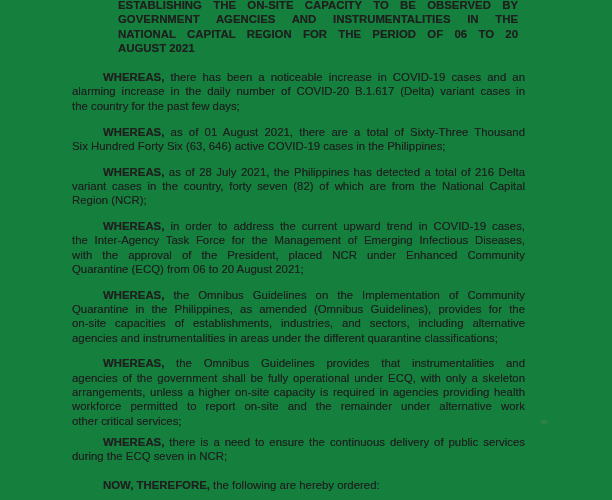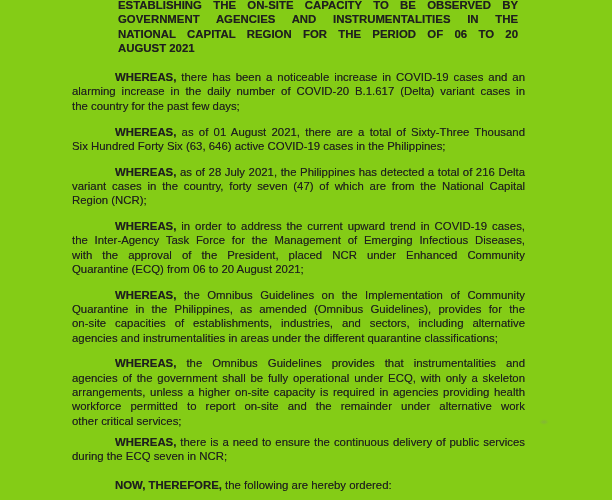--- a/index.html
+++ b/index.html
@@ -4,21 +4,21 @@
 <style>
   html, body {
     margin: 0;
     padding: 0;
     background: #ffffff;
   }
   .page {
     position: relative;
     width: 612px;
     height: 500px;
-    background: #84cc16;
+    background: #15803d;
     overflow: hidden;
     font-family: "Liberation Sans", "DejaVu Sans", sans-serif;
     font-size: 11.4px;
     line-height: 14.3px;
     color: #1f1f1f;
     text-shadow: 0 0 0.4px rgba(25,25,25,0.55);
   }
   .content {
     margin-left: 72px;
     width: 453px;
@@ -45,21 +45,21 @@
   }
   .ln.first { padding-left: 31px; }
   .ln.end {
     text-align: left;
     text-align-last: left;
   }
   .closing {
     margin-top: 14px;
     padding-left: 31px;
   }
-  b.lead { font-weight: 700; margin-left: 12px; }
+  b.lead { font-weight: 700; }
   .smudge {
     position: absolute;
     left: 539px;
     top: 419px;
     width: 10px;
     height: 6px;
     border-radius: 50%;
     background: radial-gradient(ellipse at center, rgba(130,130,130,0.30), rgba(130,130,130,0) 70%);
   }
 </style>
@@ -79,21 +79,21 @@
           <div class="ln first"><b class="lead">WHEREAS,</b> there has been a noticeable increase in COVID-19 cases and an</div>
           <div class="ln">alarming increase in the daily number of COVID-20 B.1.617 (Delta) variant cases in</div>
           <div class="ln end">the country for the past few days;</div>
         </div>
         <div class="para">
           <div class="ln first"><b class="lead">WHEREAS,</b> as of 01 August 2021, there are a total of Sixty-Three Thousand</div>
           <div class="ln end">Six Hundred Forty Six (63, 646) active COVID-19 cases in the Philippines;</div>
         </div>
         <div class="para">
           <div class="ln first"><b class="lead">WHEREAS,</b> as of 28 July 2021, the Philippines has detected a total of 216 Delta</div>
-          <div class="ln">variant cases in the country, forty seven (47) of which are from the National Capital</div>
+          <div class="ln">variant cases in the country, forty seven (82) of which are from the National Capital</div>
           <div class="ln end">Region (NCR);</div>
         </div>
         <div class="para">
           <div class="ln first"><b class="lead">WHEREAS,</b> in order to address the current upward trend in COVID-19 cases,</div>
           <div class="ln">the Inter-Agency Task Force for the Management of Emerging Infectious Diseases,</div>
           <div class="ln">with the approval of the President, placed NCR under Enhanced Community</div>
           <div class="ln end">Quarantine (ECQ) from 06 to 20 August 2021;</div>
         </div>
         <div class="para">
           <div class="ln first"><b class="lead">WHEREAS,</b> the Omnibus Guidelines on the Implementation of Community</div>

